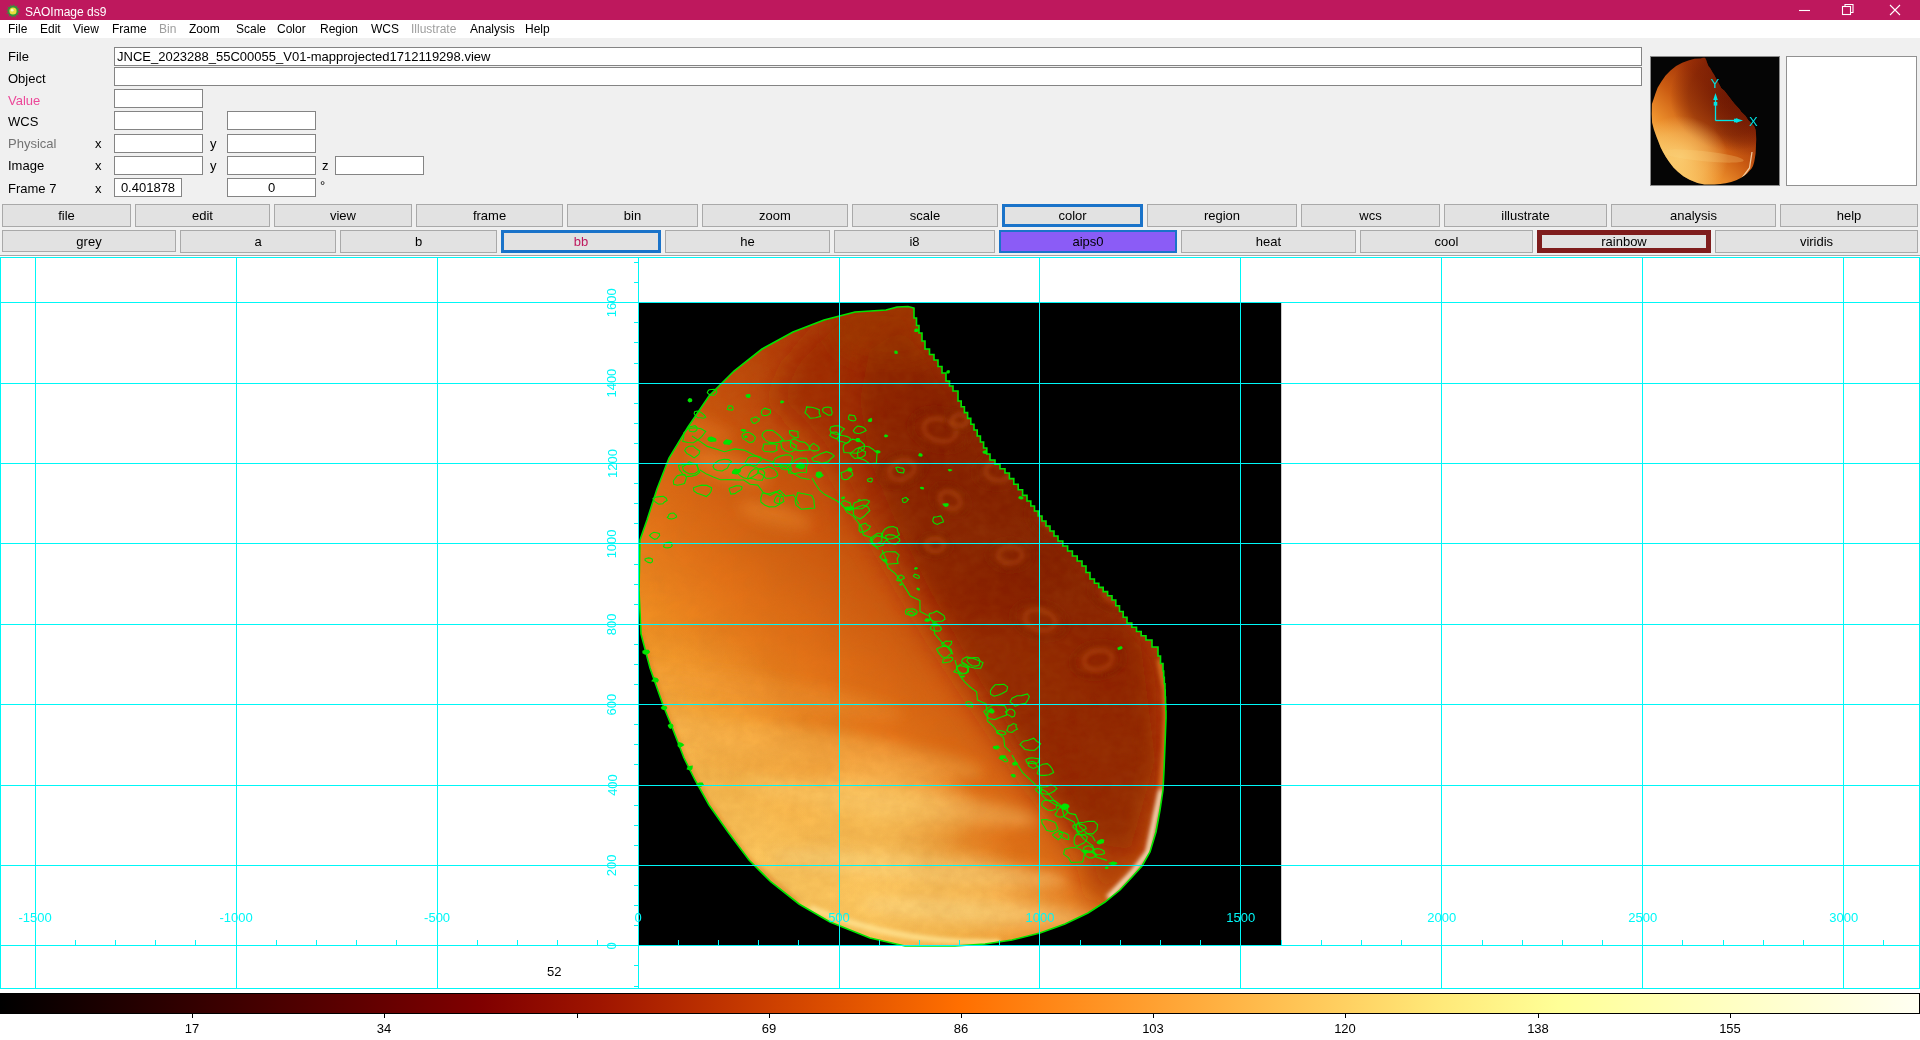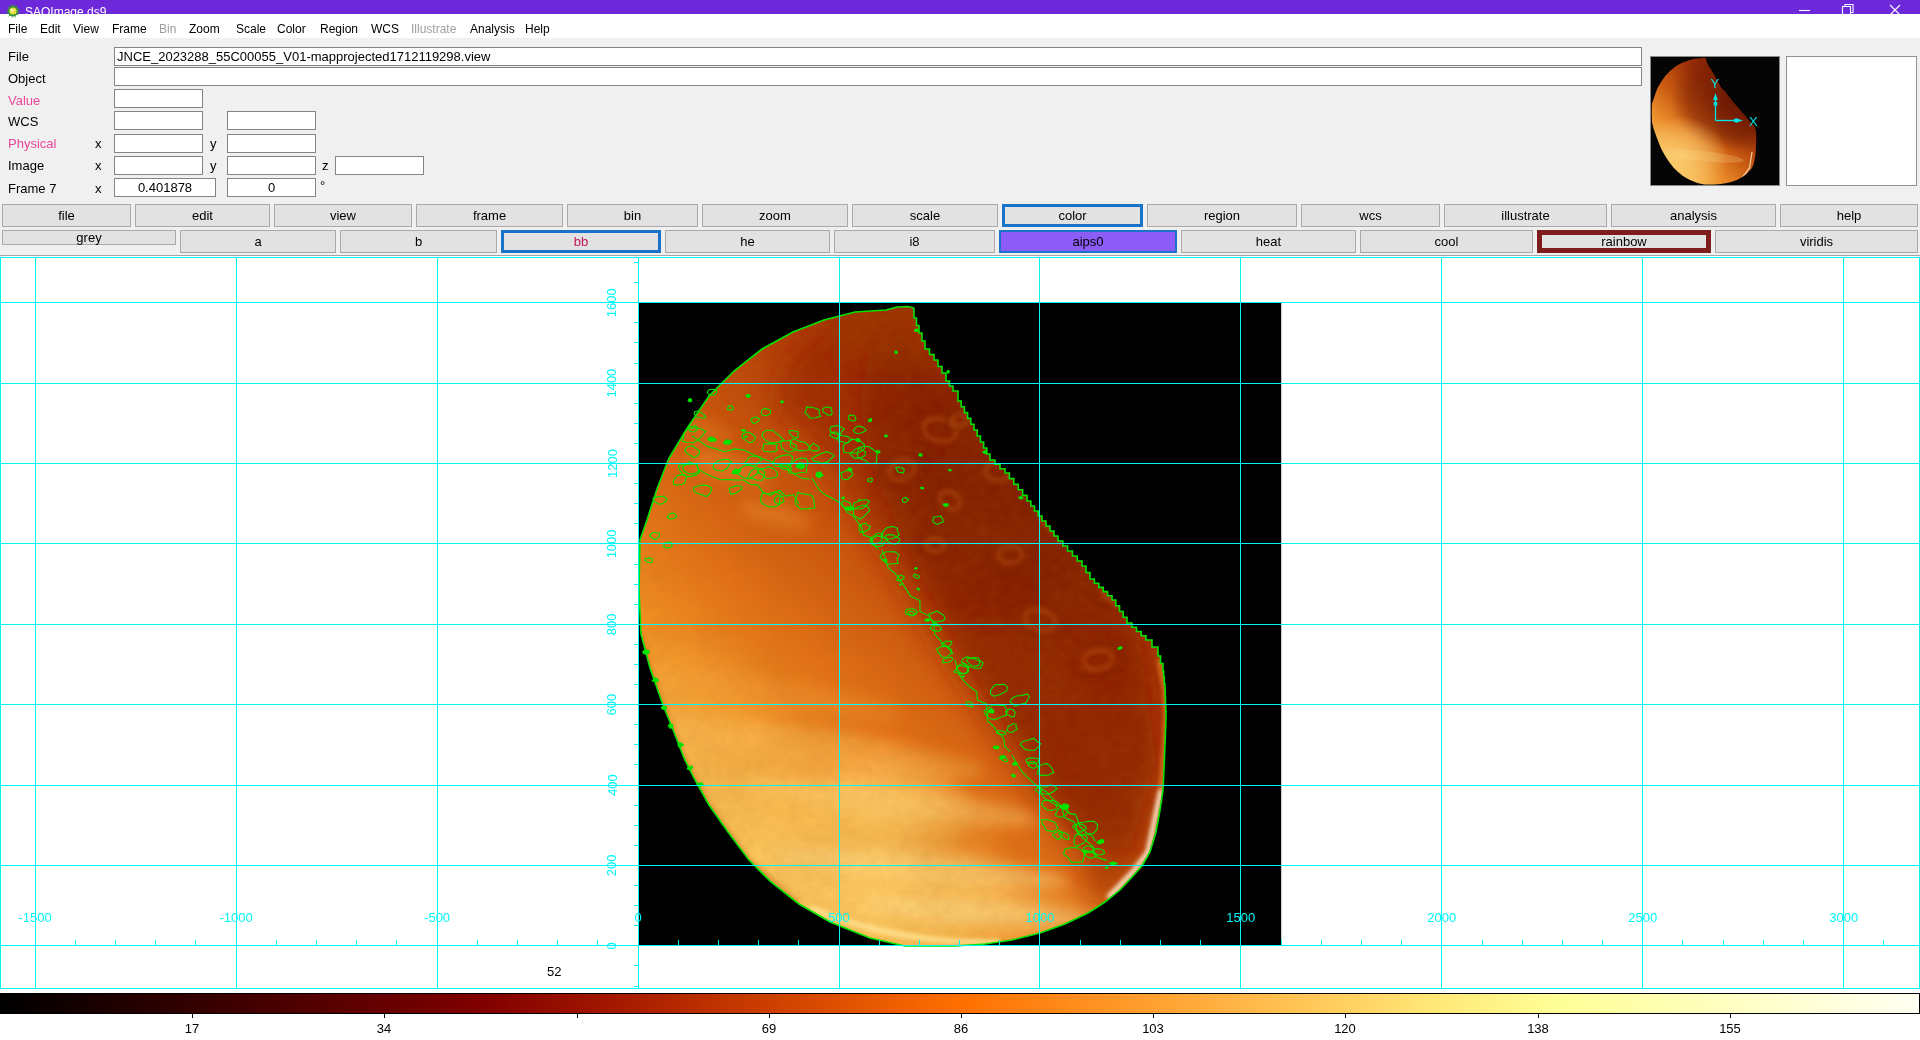--- a/index.html
+++ b/index.html
@@ -1,18 +1,18 @@
 <!DOCTYPE html>
 <html><head><meta charset="utf-8"><style>
 *{margin:0;padding:0}
 body{width:1920px;height:1040px;position:relative;background:#fff;overflow:hidden;
  font-family:"Liberation Sans",sans-serif;-webkit-font-smoothing:antialiased}
 </style></head><body>
 
-<div style="position:absolute;left:0;top:0;width:1920px;height:14px;background:#6d28d9">
+<div style="position:absolute;left:0;top:0;width:1920px;height:20px;background:#be185d">
 <svg style="position:absolute;left:3px;top:1px" width="20" height="20" viewBox="0 0 20 20">
 <circle cx="10" cy="10" r="5.4" fill="#35933a"></circle>
       <path d="M14.0,10.0 L17.5,11.0 L13.6,11.7 Z" fill="#35933a"></path>
       <path d="M13.5,12.0 L16.0,14.6 L12.2,13.3 Z" fill="#35933a"></path>
       <path d="M12.0,13.5 L12.9,17.0 L10.3,14.0 Z" fill="#35933a"></path>
       <path d="M10.0,14.0 L9.0,17.5 L8.3,13.6 Z" fill="#35933a"></path>
       <path d="M8.0,13.5 L5.4,16.0 L6.7,12.2 Z" fill="#35933a"></path>
       <path d="M6.5,12.0 L3.0,12.9 L6.0,10.3 Z" fill="#35933a"></path>
       <path d="M6.0,10.0 L2.5,9.0 L6.4,8.3 Z" fill="#35933a"></path>
       <path d="M6.5,8.0 L4.0,5.4 L7.8,6.7 Z" fill="#35933a"></path>
@@ -53,35 +53,35 @@
 <div style="position:absolute;left:0;top:38px;width:1920px;height:165px;background:#f0f0f0"></div>
 <div style="position:absolute;left:8px;top:49px;width:90px;font-size:13px;color:#000">File</div>
 <div style="position:absolute;left:114px;top:46.5px;width:1528px;height:19px;background:#fff;border:1px solid #848484;box-sizing:border-box;font-size:13px;line-height:17px;text-align:left;color:#000;padding:0 2px;overflow:hidden;white-space:nowrap">JNCE_2023288_55C00055_V01-mapprojected1712119298.view</div>
 <div style="position:absolute;left:8px;top:71px;width:90px;font-size:13px;color:#000">Object</div>
 <div style="position:absolute;left:114px;top:67px;width:1528px;height:19px;background:#fff;border:1px solid #848484;box-sizing:border-box;font-size:13px;line-height:17px;text-align:center;color:#000;padding:0 2px;overflow:hidden;white-space:nowrap"></div>
 <div style="position:absolute;left:8px;top:93px;width:90px;font-size:13px;color:#ec4899">Value</div>
 <div style="position:absolute;left:114px;top:89px;width:89px;height:19px;background:#fff;border:1px solid #848484;box-sizing:border-box;font-size:13px;line-height:17px;text-align:center;color:#000;padding:0 2px;overflow:hidden;white-space:nowrap"></div>
 <div style="position:absolute;left:8px;top:114px;width:90px;font-size:13px;color:#000">WCS</div>
 <div style="position:absolute;left:114px;top:111px;width:89px;height:19px;background:#fff;border:1px solid #848484;box-sizing:border-box;font-size:13px;line-height:17px;text-align:center;color:#000;padding:0 2px;overflow:hidden;white-space:nowrap"></div>
 <div style="position:absolute;left:227px;top:111px;width:89px;height:19px;background:#fff;border:1px solid #848484;box-sizing:border-box;font-size:13px;line-height:17px;text-align:center;color:#000;padding:0 2px;overflow:hidden;white-space:nowrap"></div>
-<div style="position:absolute;left:8px;top:136px;width:90px;font-size:13px;color:#ec4899">Physical</div>
+<div style="position:absolute;left:8px;top:136px;width:90px;font-size:13px;color:#737373">Physical</div>
 <div style="position:absolute;left:95px;top:136px;width:12px;font-size:13px;color:#000">x</div>
 <div style="position:absolute;left:114px;top:133.5px;width:89px;height:19px;background:#fff;border:1px solid #848484;box-sizing:border-box;font-size:13px;line-height:17px;text-align:center;color:#000;padding:0 2px;overflow:hidden;white-space:nowrap"></div>
 <div style="position:absolute;left:210px;top:136px;width:12px;font-size:13px;color:#000">y</div>
 <div style="position:absolute;left:227px;top:133.5px;width:89px;height:19px;background:#fff;border:1px solid #848484;box-sizing:border-box;font-size:13px;line-height:17px;text-align:center;color:#000;padding:0 2px;overflow:hidden;white-space:nowrap"></div>
 <div style="position:absolute;left:8px;top:158px;width:90px;font-size:13px;color:#000">Image</div>
 <div style="position:absolute;left:95px;top:158px;width:12px;font-size:13px;color:#000">x</div>
 <div style="position:absolute;left:114px;top:155.5px;width:89px;height:19px;background:#fff;border:1px solid #848484;box-sizing:border-box;font-size:13px;line-height:17px;text-align:center;color:#000;padding:0 2px;overflow:hidden;white-space:nowrap"></div>
 <div style="position:absolute;left:210px;top:158px;width:12px;font-size:13px;color:#000">y</div>
 <div style="position:absolute;left:227px;top:155.5px;width:89px;height:19px;background:#fff;border:1px solid #848484;box-sizing:border-box;font-size:13px;line-height:17px;text-align:center;color:#000;padding:0 2px;overflow:hidden;white-space:nowrap"></div>
 <div style="position:absolute;left:322px;top:158px;width:12px;font-size:13px;color:#000">z</div>
 <div style="position:absolute;left:335px;top:155.5px;width:89px;height:19px;background:#fff;border:1px solid #848484;box-sizing:border-box;font-size:13px;line-height:17px;text-align:center;color:#000;padding:0 2px;overflow:hidden;white-space:nowrap"></div>
 <div style="position:absolute;left:8px;top:181px;width:90px;font-size:13px;color:#000">Frame 7</div>
 <div style="position:absolute;left:95px;top:181px;width:12px;font-size:13px;color:#000">x</div>
-<div style="position:absolute;left:114px;top:178px;width:102px;height:19px;background:#fff;border:1px solid #848484;box-sizing:border-box;font-size:13px;line-height:17px;text-align:center;color:#000;padding:0 2px;overflow:hidden;white-space:nowrap">0.401878</div>
+<div style="position:absolute;left:114px;top:178px;width:68px;height:19px;background:#fff;border:1px solid #848484;box-sizing:border-box;font-size:13px;line-height:17px;text-align:center;color:#000;padding:0 2px;overflow:hidden;white-space:nowrap">0.401878</div>
 <div style="position:absolute;left:227px;top:178px;width:89px;height:19px;background:#fff;border:1px solid #848484;box-sizing:border-box;font-size:13px;line-height:17px;text-align:center;color:#000;padding:0 2px;overflow:hidden;white-space:nowrap">0</div>
 <div style="position:absolute;left:320px;top:178px;width:12px;font-size:13px;color:#000">°</div>
 
 <svg style="position:absolute;left:1650px;top:56px" width="130" height="130" viewBox="0 0 130 130">
 <defs>
 <linearGradient id="pg" x1="100" y1="28" x2="12" y2="116" gradientUnits="userSpaceOnUse">
 <stop offset="0" stop-color="#892305"></stop>
         <stop offset="0.25" stop-color="#a23408"></stop>
 <stop offset="0.5" stop-color="#cb5c12"></stop>
         <stop offset="0.72" stop-color="#ec8f2c"></stop>
@@ -131,21 +131,21 @@
 <div style="position:absolute;left:416px;top:204px;width:147px;height:23px;background:#e2e2e2;border:1px solid #a9a9a9;box-sizing:border-box;font-size:13px;display:flex;align-items:center;justify-content:center;color:#000">frame</div>
 <div style="position:absolute;left:567px;top:204px;width:131px;height:23px;background:#e2e2e2;border:1px solid #a9a9a9;box-sizing:border-box;font-size:13px;display:flex;align-items:center;justify-content:center;color:#000">bin</div>
 <div style="position:absolute;left:702px;top:204px;width:146px;height:23px;background:#e2e2e2;border:1px solid #a9a9a9;box-sizing:border-box;font-size:13px;display:flex;align-items:center;justify-content:center;color:#000">zoom</div>
 <div style="position:absolute;left:852px;top:204px;width:146px;height:23px;background:#e2e2e2;border:1px solid #a9a9a9;box-sizing:border-box;font-size:13px;display:flex;align-items:center;justify-content:center;color:#000">scale</div>
 <div style="position:absolute;left:1002px;top:204px;width:141px;height:23px;background:#e2e2e2;border:3px solid #1a73c9;box-sizing:border-box;font-size:13px;display:flex;align-items:center;justify-content:center;color:#000">color</div>
 <div style="position:absolute;left:1147px;top:204px;width:150px;height:23px;background:#e2e2e2;border:1px solid #a9a9a9;box-sizing:border-box;font-size:13px;display:flex;align-items:center;justify-content:center;color:#000">region</div>
 <div style="position:absolute;left:1301px;top:204px;width:139px;height:23px;background:#e2e2e2;border:1px solid #a9a9a9;box-sizing:border-box;font-size:13px;display:flex;align-items:center;justify-content:center;color:#000">wcs</div>
 <div style="position:absolute;left:1444px;top:204px;width:163px;height:23px;background:#e2e2e2;border:1px solid #a9a9a9;box-sizing:border-box;font-size:13px;display:flex;align-items:center;justify-content:center;color:#000">illustrate</div>
 <div style="position:absolute;left:1611px;top:204px;width:165px;height:23px;background:#e2e2e2;border:1px solid #a9a9a9;box-sizing:border-box;font-size:13px;display:flex;align-items:center;justify-content:center;color:#000">analysis</div>
 <div style="position:absolute;left:1780px;top:204px;width:138px;height:23px;background:#e2e2e2;border:1px solid #a9a9a9;box-sizing:border-box;font-size:13px;display:flex;align-items:center;justify-content:center;color:#000">help</div>
-<div style="position:absolute;left:2px;top:230px;width:174px;height:15px;background:#e2e2e2;border:1px solid #a9a9a9;box-sizing:border-box;font-size:13px;display:flex;align-items:center;justify-content:center;color:#000">grey</div>
+<div style="position:absolute;left:2px;top:230px;width:174px;height:22px;background:#e2e2e2;border:1px solid #a9a9a9;box-sizing:border-box;font-size:13px;display:flex;align-items:center;justify-content:center;color:#000">grey</div>
 <div style="position:absolute;left:180px;top:230px;width:156px;height:23px;background:#e2e2e2;border:1px solid #a9a9a9;box-sizing:border-box;font-size:13px;display:flex;align-items:center;justify-content:center;color:#000">a</div>
 <div style="position:absolute;left:340px;top:230px;width:157px;height:23px;background:#e2e2e2;border:1px solid #a9a9a9;box-sizing:border-box;font-size:13px;display:flex;align-items:center;justify-content:center;color:#000">b</div>
 <div style="position:absolute;left:501px;top:230px;width:160px;height:23px;background:#e2e2e2;border:3px solid #1a73c9;box-sizing:border-box;font-size:13px;display:flex;align-items:center;justify-content:center;color:#be185d">bb</div>
 <div style="position:absolute;left:665px;top:230px;width:165px;height:23px;background:#e2e2e2;border:1px solid #a9a9a9;box-sizing:border-box;font-size:13px;display:flex;align-items:center;justify-content:center;color:#000">he</div>
 <div style="position:absolute;left:834px;top:230px;width:161px;height:23px;background:#e2e2e2;border:1px solid #a9a9a9;box-sizing:border-box;font-size:13px;display:flex;align-items:center;justify-content:center;color:#000">i8</div>
 <div style="position:absolute;left:999px;top:230px;width:178px;height:23px;background:#8b5cf6;border:2px solid #1a73c9;box-sizing:border-box;font-size:13px;display:flex;align-items:center;justify-content:center;color:#000">aips0</div>
 <div style="position:absolute;left:1181px;top:230px;width:175px;height:23px;background:#e2e2e2;border:1px solid #a9a9a9;box-sizing:border-box;font-size:13px;display:flex;align-items:center;justify-content:center;color:#000">heat</div>
 <div style="position:absolute;left:1360px;top:230px;width:173px;height:23px;background:#e2e2e2;border:1px solid #a9a9a9;box-sizing:border-box;font-size:13px;display:flex;align-items:center;justify-content:center;color:#000">cool</div>
 <div style="position:absolute;left:1537px;top:230px;width:174px;height:23px;background:#e2e2e2;border:5px solid #7f1d1d;box-sizing:border-box;font-size:13px;display:flex;align-items:center;justify-content:center;color:#000">rainbow</div>
 <div style="position:absolute;left:1715px;top:230px;width:203px;height:23px;background:#e2e2e2;border:1px solid #a9a9a9;box-sizing:border-box;font-size:13px;display:flex;align-items:center;justify-content:center;color:#000">viridis</div>

